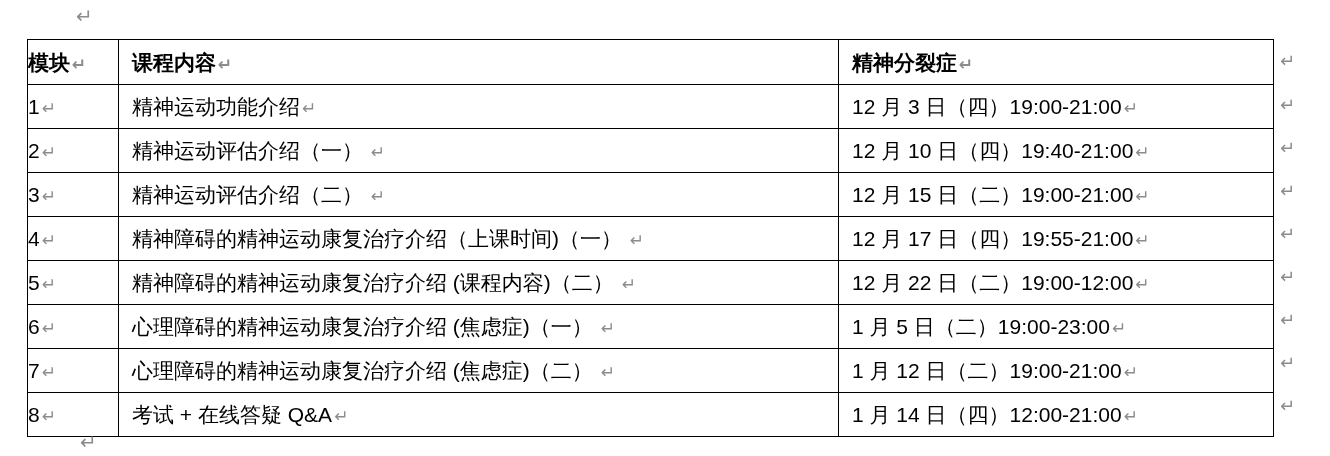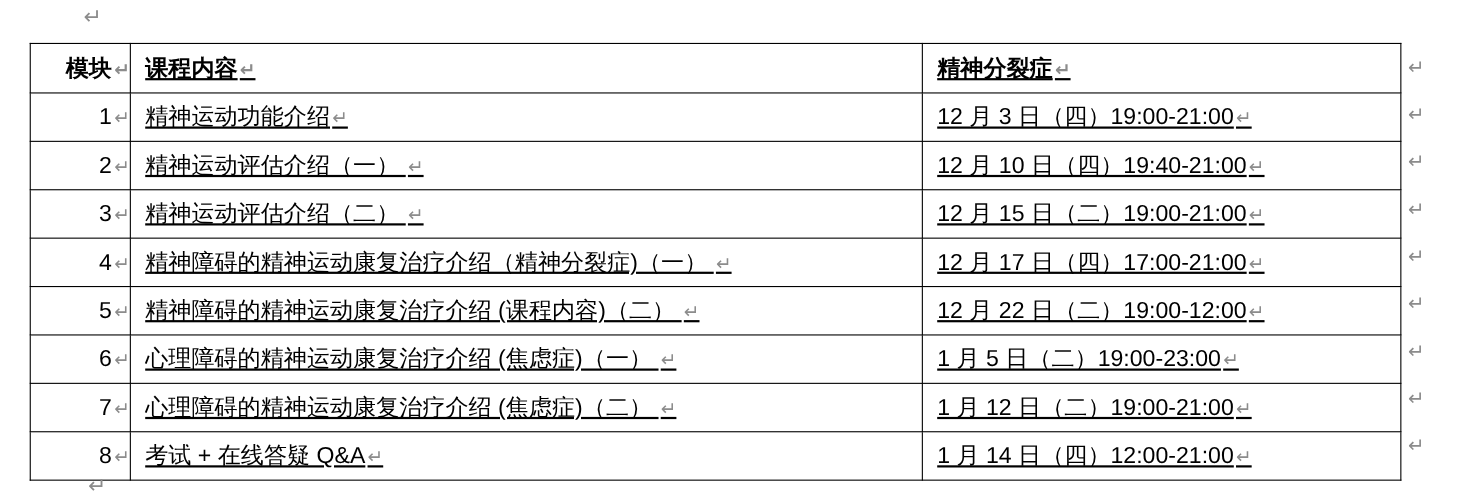--- a/index.html
+++ b/index.html
@@ -40,22 +40,22 @@
     font-size: 21px;
     line-height: 1;
     vertical-align: middle;
     padding: 0;
     white-space: nowrap;
     overflow: hidden;
   }
   table.schedule thead th { height: 44px; font-weight: bold; }
   table.schedule tbody td { height: 43px; font-weight: normal; }
 
-  .c-module { text-align: right; }
-  .c-content, .c-time { text-align: left; padding-left: 13px !important; text-decoration: underline; }
+  .c-module { text-align: left; }
+  .c-content, .c-time { text-align: left; padding-left: 13px !important; }
 
   .mark {
     color: #8c8c8c;
     font-size: 17px;
     margin-left: 2px;
     user-select: none;
   }
 
   .row-end-marks {
     position: absolute;
@@ -105,22 +105,22 @@
           <td class="c-content"><span>精神运动评估介绍（一） </span><span class="mark">↵</span></td>
           <td class="c-time"><span>12 月 10 日（四）19:40-21:00</span><span class="mark">↵</span></td>
         </tr>
         <tr>
           <td class="c-module"><span>3</span><span class="mark">↵</span></td>
           <td class="c-content"><span>精神运动评估介绍（二） </span><span class="mark">↵</span></td>
           <td class="c-time"><span>12 月 15 日（二）19:00-21:00</span><span class="mark">↵</span></td>
         </tr>
         <tr>
           <td class="c-module"><span>4</span><span class="mark">↵</span></td>
-          <td class="c-content"><span>精神障碍的精神运动康复治疗介绍（精神分裂症)（一） </span><span class="mark">↵</span></td>
-          <td class="c-time"><span>12 月 17 日（四）17:00-21:00</span><span class="mark">↵</span></td>
+          <td class="c-content"><span>精神障碍的精神运动康复治疗介绍（上课时间)（一） </span><span class="mark">↵</span></td>
+          <td class="c-time"><span>12 月 17 日（四）19:55-21:00</span><span class="mark">↵</span></td>
         </tr>
         <tr>
           <td class="c-module"><span>5</span><span class="mark">↵</span></td>
           <td class="c-content"><span>精神障碍的精神运动康复治疗介绍 (课程内容)（二） </span><span class="mark">↵</span></td>
           <td class="c-time"><span>12 月 22 日（二）19:00-12:00</span><span class="mark">↵</span></td>
         </tr>
         <tr>
           <td class="c-module"><span>6</span><span class="mark">↵</span></td>
           <td class="c-content"><span>心理障碍的精神运动康复治疗介绍 (焦虑症)（一） </span><span class="mark">↵</span></td>
           <td class="c-time"><span>1 月 5 日（二）19:00-23:00</span><span class="mark">↵</span></td>

